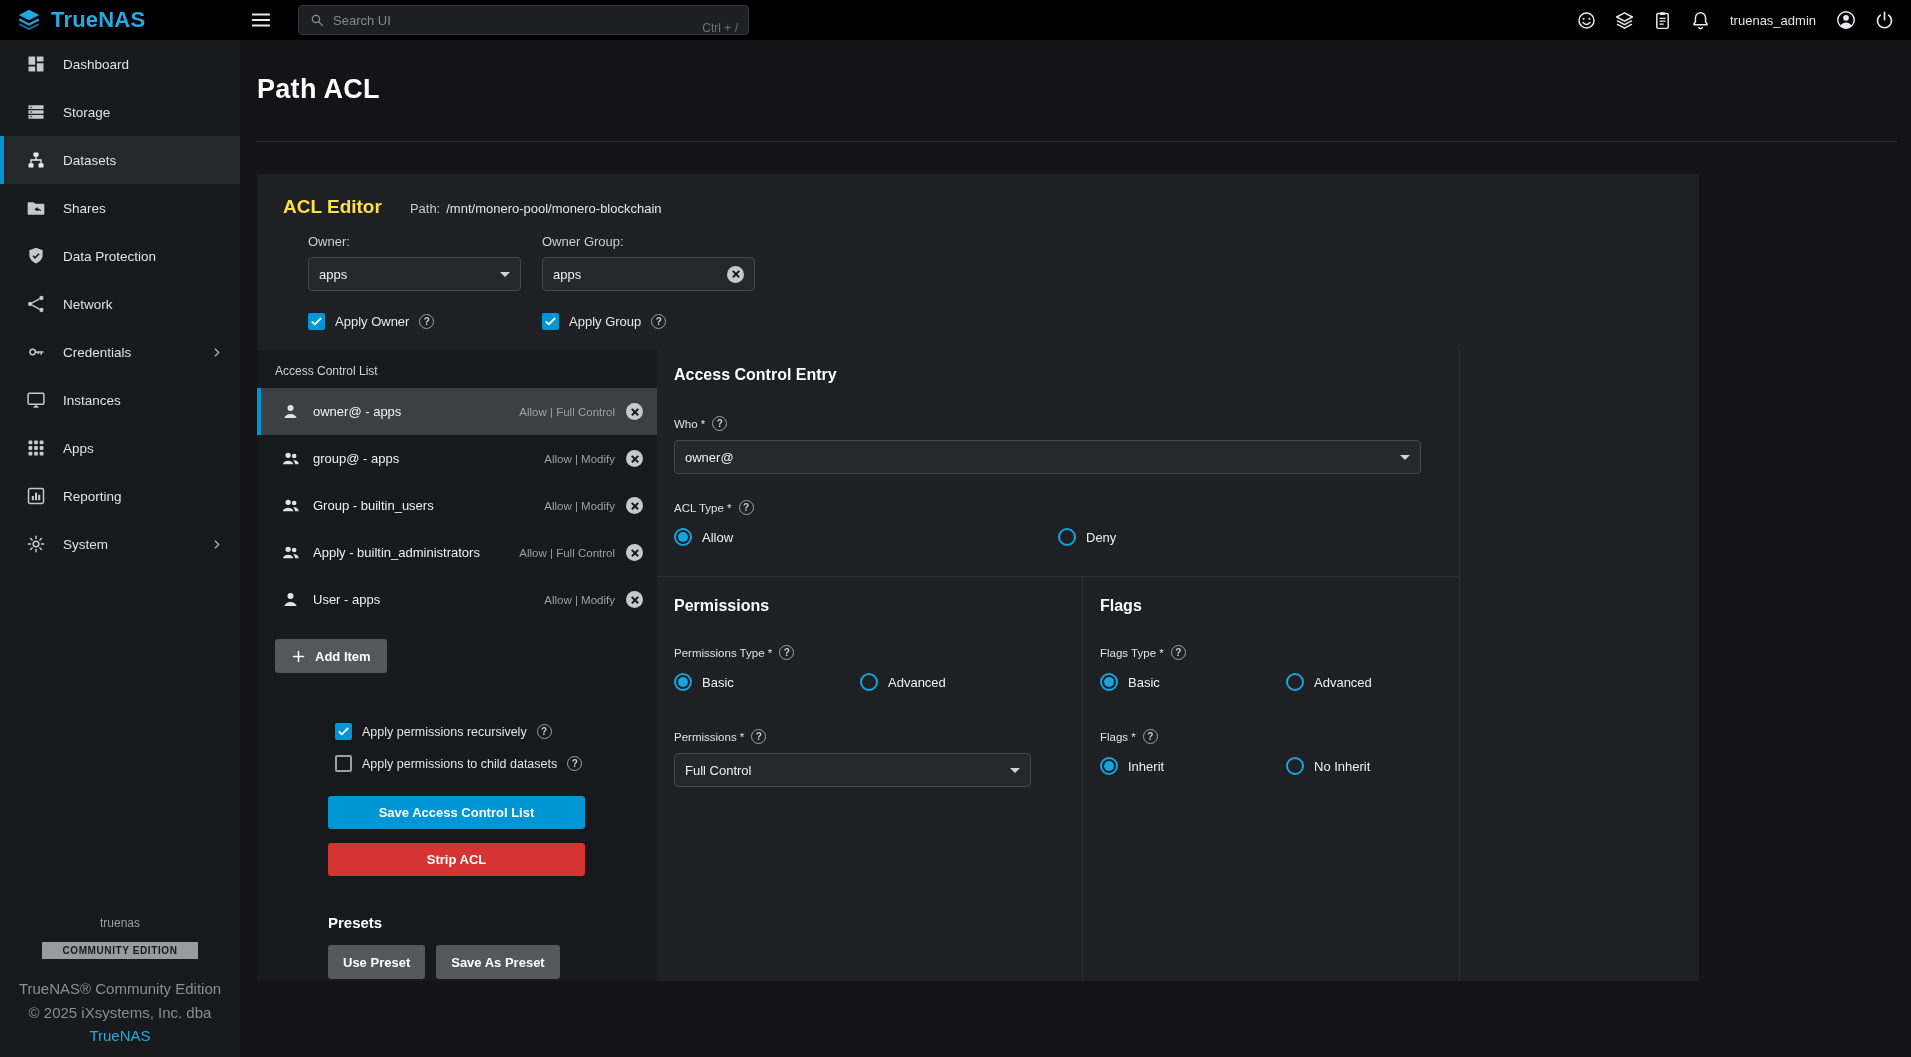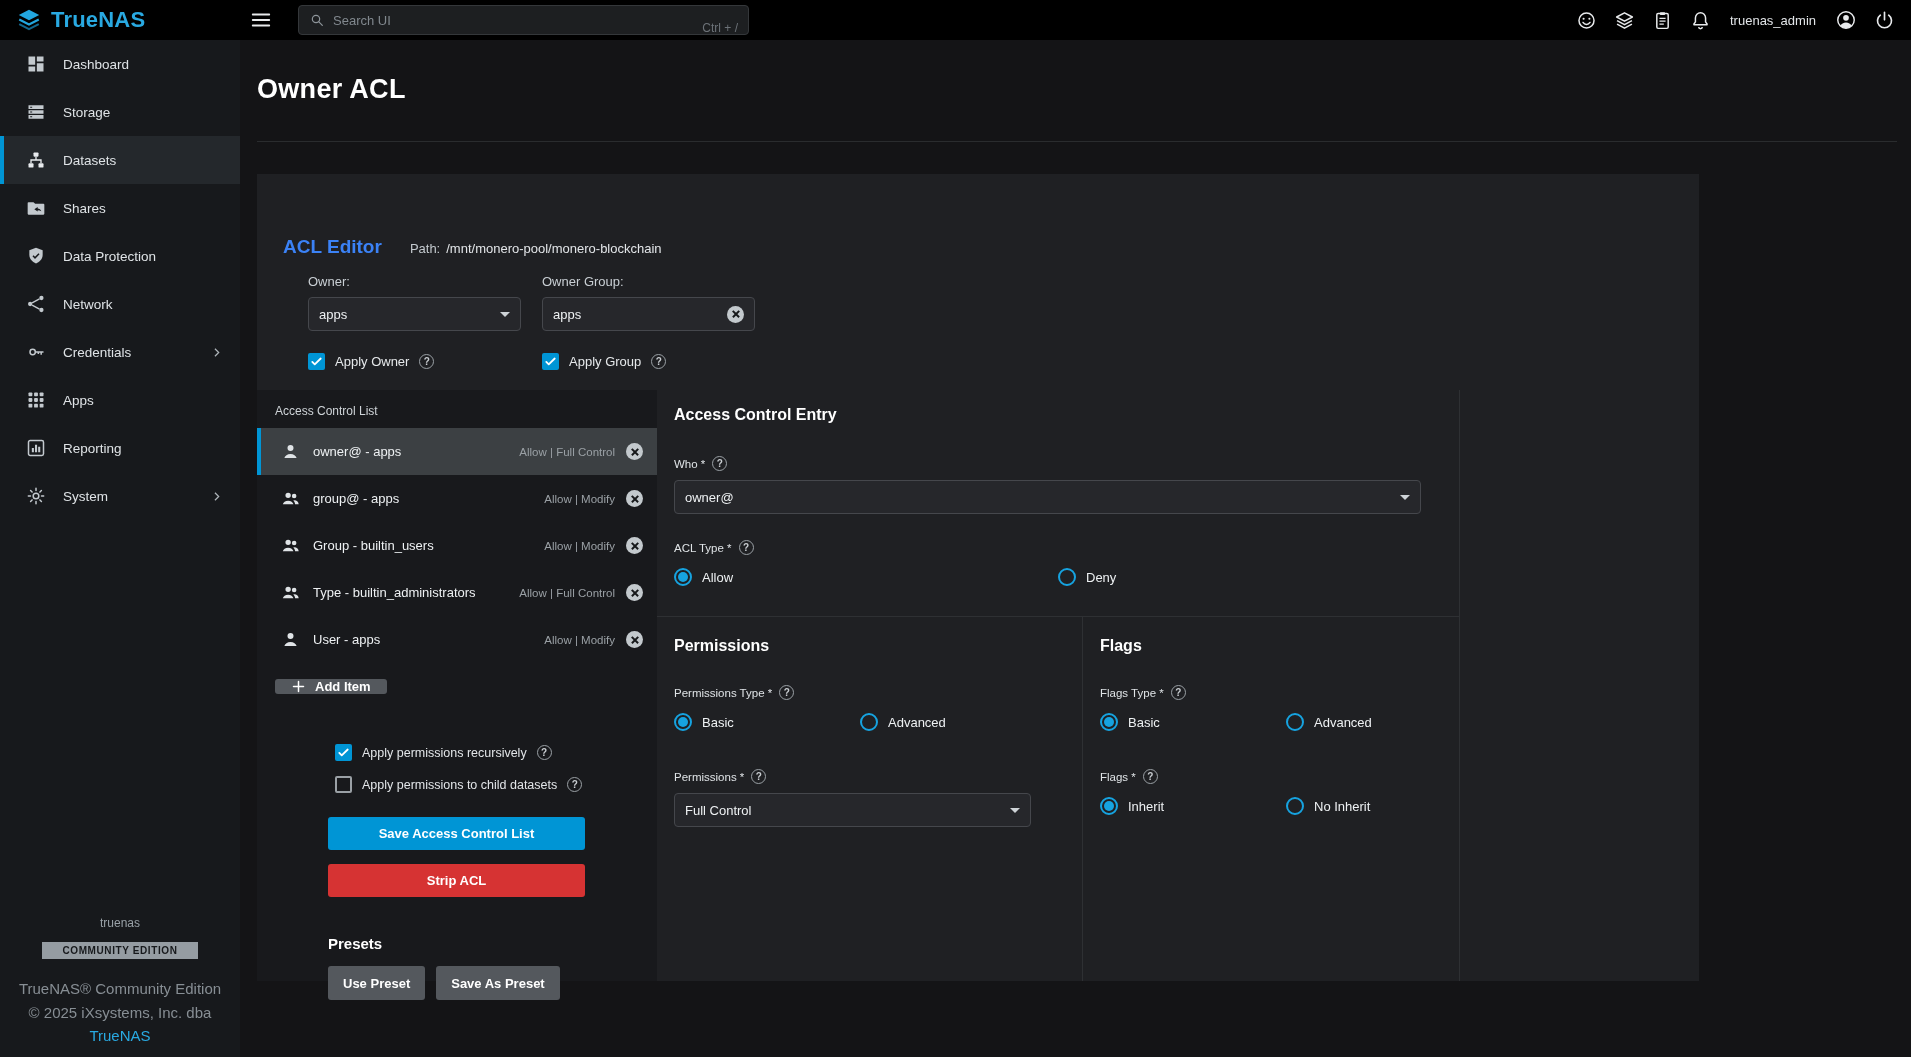--- a/index.html
+++ b/index.html
@@ -43,21 +43,21 @@
   .footer-link { color:#29a9e1; cursor:pointer; }
 
   
   .main { position:absolute; top:40px; left:240px; width:1671px; height:1017px; background:#141416; }
   .page-title { margin:34px 0 0 17px; font-size:27px; font-weight:700; color:#fff; letter-spacing:.3px; }
   .title-divider { margin:36px 14px 0 17px; border-bottom:1px solid #2a2c2e; }
   .card { margin:32px 0 0 17px; width:1442px; height:807px; background:#1f2023; display:flex; flex-direction:column; }
 
   .card-head { padding:22px 26px 0 26px; flex:none; }
   .acl-editor-row { display:flex; align-items:baseline; }
-  .acl-editor-title { font-size:19px; font-weight:700; color:#3b82f6;margin-top:40px; }
+  .acl-editor-title { font-size:19px; font-weight:700; color:#fde047; }
   .path { margin-left:28px; font-size:13px; color:#c3c9ce; display:flex; gap:6px; }
   .path-value { color:#e2e5e8; }
   .owner-row { display:flex; margin-top:16px; padding-left:25px; gap:21px; }
   .fgroup { width:213px; flex:none; }
   .flabel { font-size:13px; color:#c9cfd4; margin-bottom:8px; }
   .field { height:34px; width:100%; background:#26272b; border:1px solid #45474c; border-radius:4px; display:flex; align-items:center; padding:0 10px; font-size:13px; color:#eef1f3; cursor:pointer; }
   .caret { width:0; height:0; border-left:5px solid transparent; border-right:5px solid transparent; border-top:5px solid #ced3d7; margin-left:auto; flex:none; }
   .apply-row { display:flex; margin-top:22px; padding-left:25px; gap:21px; padding-bottom:20px; }
   .cb-row { display:flex; align-items:center; gap:10px; }
   .cb-label { font-size:13px; color:#e6e9eb; white-space:nowrap; }
@@ -275,20 +275,29 @@
     <span class="nav-label">Credentials</span>
     <span class="nav-chevron">
         <svg width="15" height="15" viewBox="0 0 24 24">
           <path d="M9.5 6l6 6-6 6" fill="none" stroke="currentColor" stroke-width="2"></path>
         </svg>
       </span>
   </div>
   <div class="nav-item">
     <span class="nav-icon">
         <svg width="20" height="20" viewBox="0 0 24 24">
+          <rect x="2.5" y="4" width="19" height="13" rx="1.5" fill="none" stroke="currentColor" stroke-width="1.8"></rect>
+          <path d="M9 20.5h6M12 17v3.5" stroke="currentColor" stroke-width="1.8"></path>
+        </svg>
+      </span>
+    <span class="nav-label">Instances</span>
+  </div>
+  <div class="nav-item">
+    <span class="nav-icon">
+        <svg width="20" height="20" viewBox="0 0 24 24">
           <g fill="currentColor">
             <rect x="3" y="3" width="4.6" height="4.6" rx="1"></rect>
             <rect x="9.7" y="3" width="4.6" height="4.6" rx="1"></rect>
             <rect x="16.4" y="3" width="4.6" height="4.6" rx="1"></rect>
             <rect x="3" y="9.7" width="4.6" height="4.6" rx="1"></rect>
             <rect x="9.7" y="9.7" width="4.6" height="4.6" rx="1"></rect>
             <rect x="16.4" y="9.7" width="4.6" height="4.6" rx="1"></rect>
             <rect x="3" y="16.4" width="4.6" height="4.6" rx="1"></rect>
             <rect x="9.7" y="16.4" width="4.6" height="4.6" rx="1"></rect>
             <rect x="16.4" y="16.4" width="4.6" height="4.6" rx="1"></rect>
@@ -328,21 +337,21 @@
       <div>TrueNAS® Community Edition</div>
       <div>
         <span>© 2025 iXsystems, Inc. dba</span>
         <span class="footer-link">TrueNAS</span>
       </div>
     </div>
   </div>
 </div>
 
 <div class="main">
-  <div class="page-title">Owner ACL</div>
+  <div class="page-title">Path ACL</div>
   <div class="title-divider"></div>
 
   <div class="card">
 
     <div class="card-head">
       <div class="acl-editor-row">
         <span class="acl-editor-title">ACL Editor</span>
         <span class="path">
           <span>Path:</span>
           <span class="path-value">/mnt/monero-pool/monero-blockchain</span>
@@ -429,21 +438,21 @@
             <span class="row-meta">Allow | Modify</span>
             <span class="close-icon"></span>
           </span>
         </div>
         <div class="acl-row">
           <span class="row-icon">
               <svg width="19" height="19" viewBox="0 0 24 24">
                 <path fill="currentColor" d="M9 11.4a3.4 3.4 0 1 0 0-6.8 3.4 3.4 0 0 0 0 6.8zM16.6 11.8a2.9 2.9 0 1 0 0-5.8 2.9 2.9 0 0 0 0 5.8zM2.3 19.4c.5-2.8 3.3-4.7 6.7-4.7s6.2 1.9 6.7 4.7zM17 14.3c2.7.2 4.8 1.9 5.2 4.3l.1.8h-4.5c-.1-1.9-.9-3.7-2.4-5z"></path>
               </svg>
             </span>
-          <span class="row-name">Type - builtin_administrators</span>
+          <span class="row-name">Apply - builtin_administrators</span>
           <span class="row-right">
             <span class="row-meta">Allow | Full Control</span>
             <span class="close-icon"></span>
           </span>
         </div>
         <div class="acl-row">
           <span class="row-icon">
               <svg width="19" height="19" viewBox="0 0 24 24">
                 <path fill="currentColor" d="M12 11.5a3.8 3.8 0 1 0 0-7.6 3.8 3.8 0 0 0 0 7.6zM4.3 20.2c.6-3.1 3.8-5.2 7.7-5.2s7.1 2.1 7.7 5.2z"></path>
               </svg>

